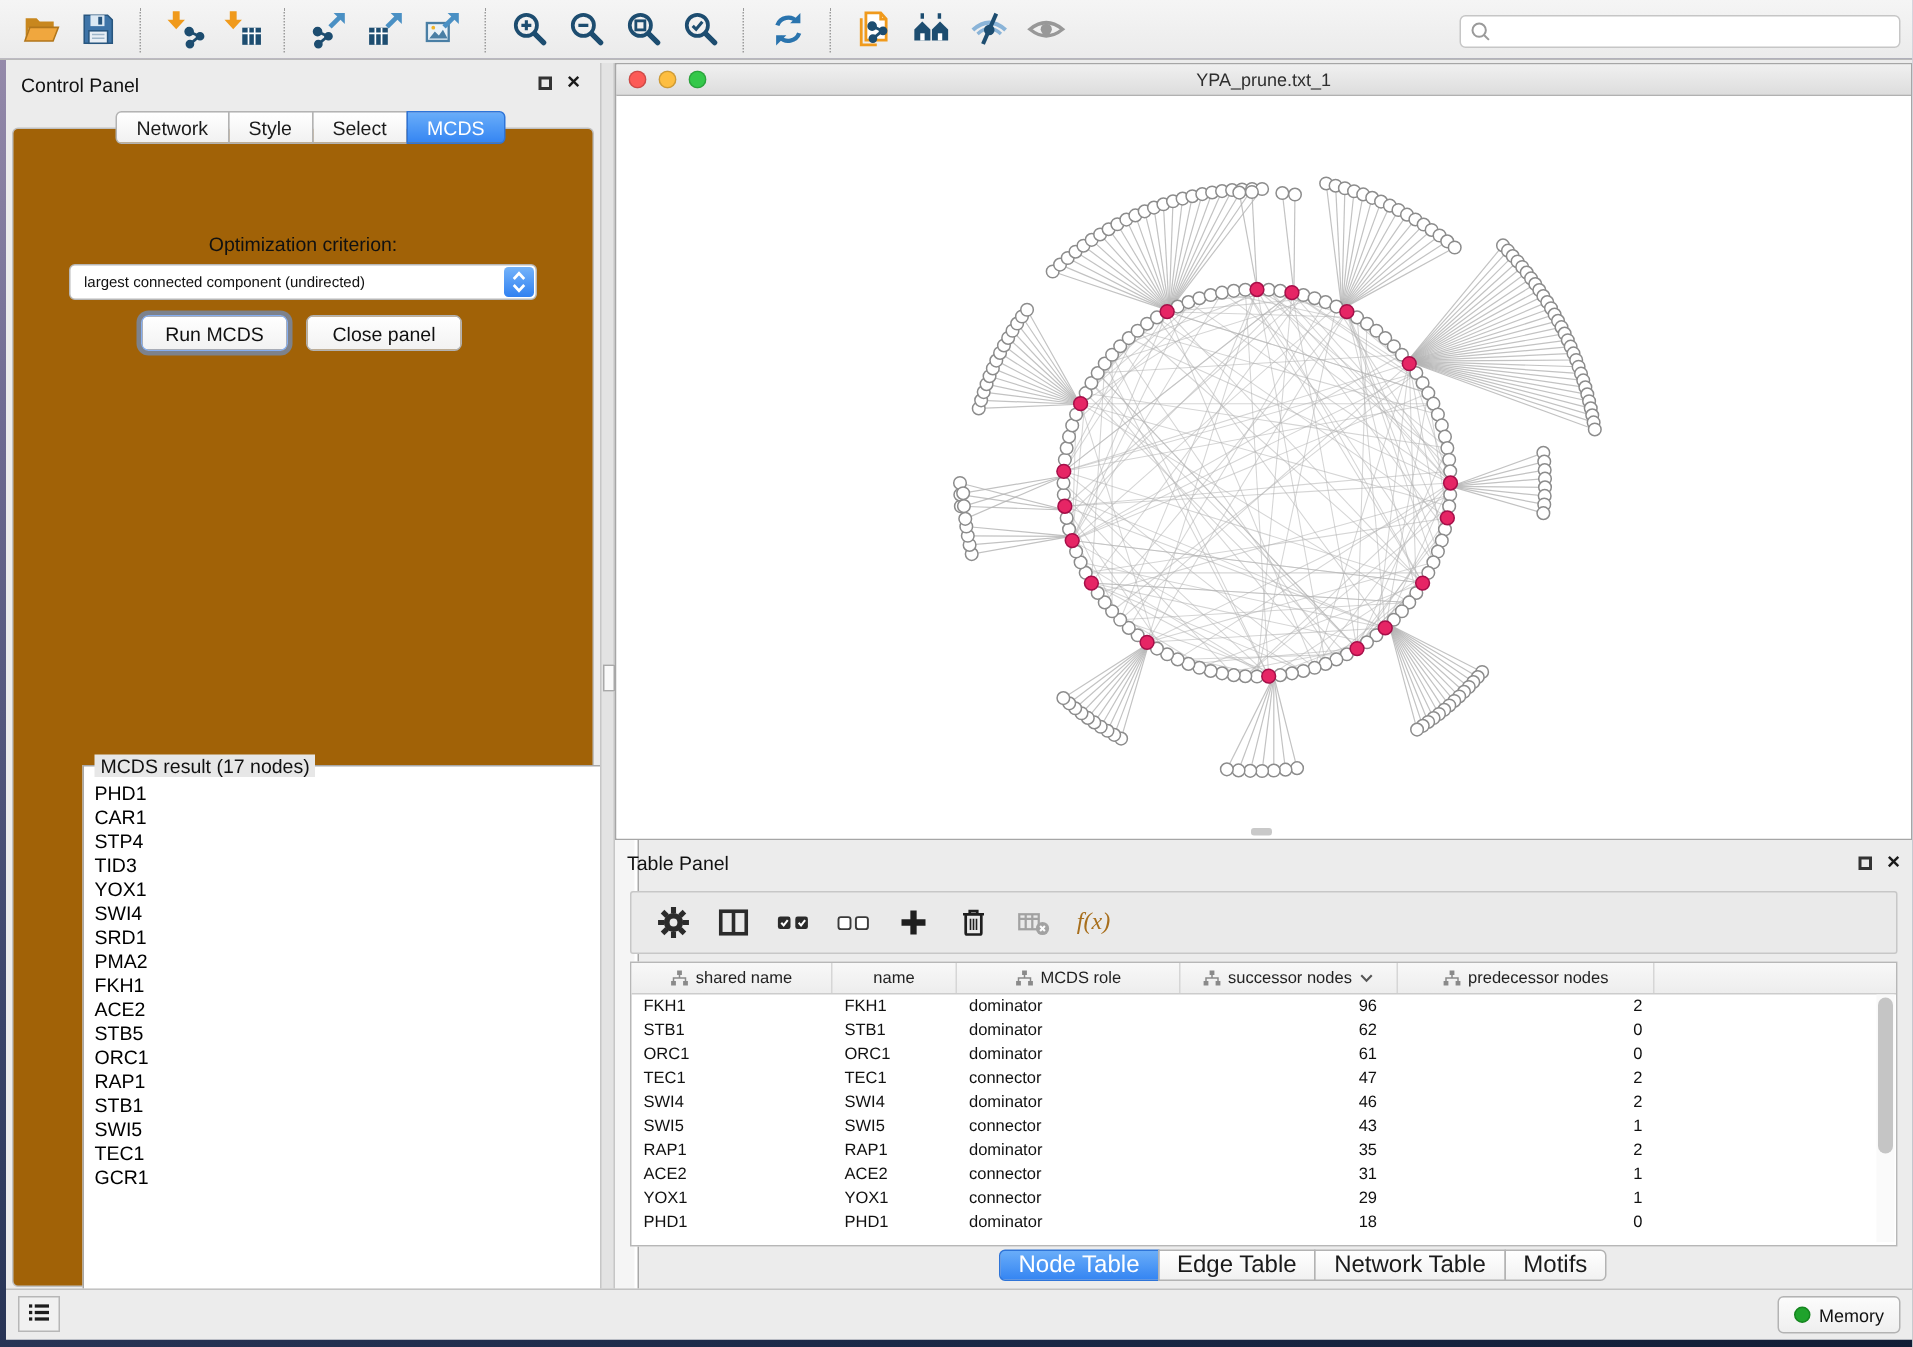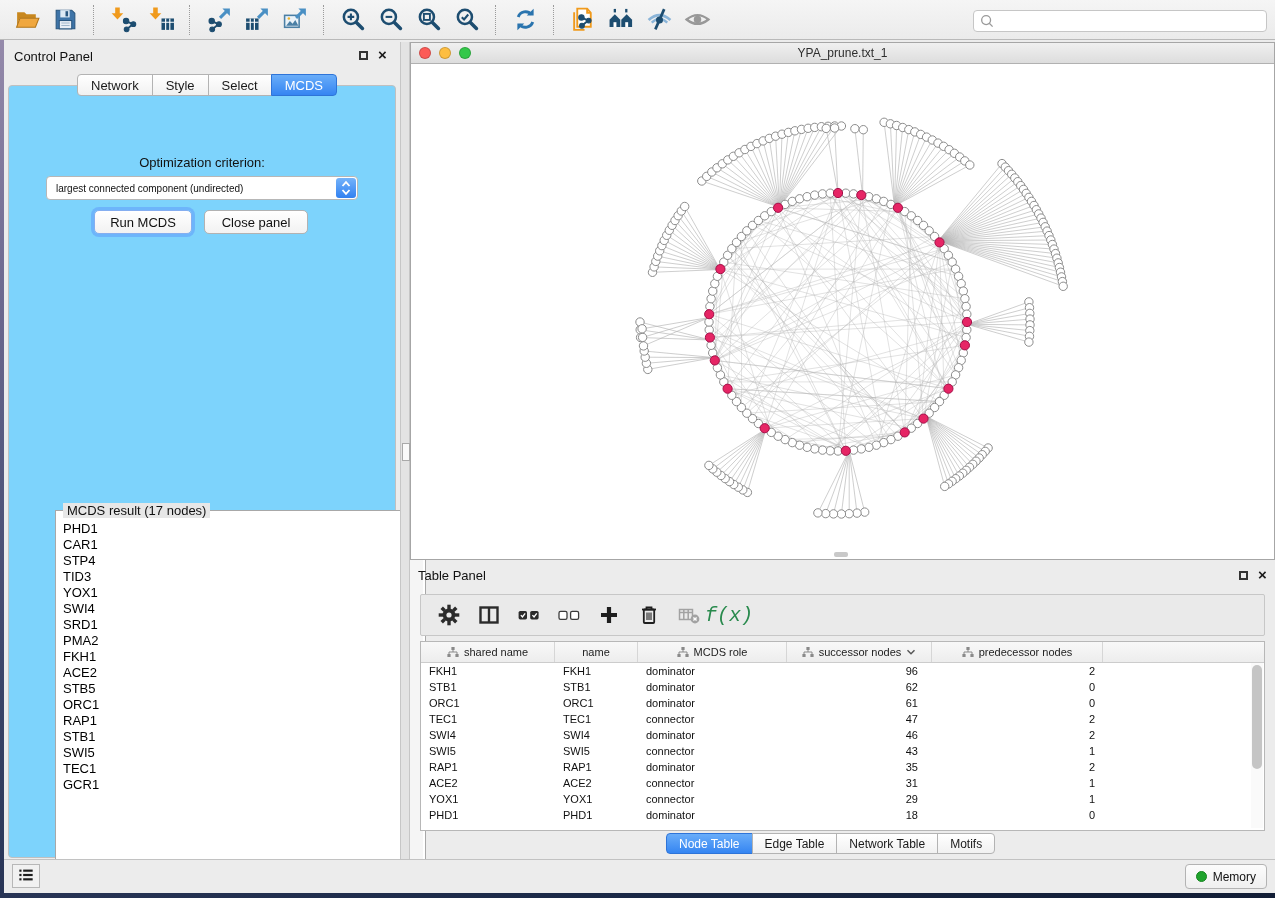--- a/index.html
+++ b/index.html
@@ -28,21 +28,21 @@
   .control-panel .win-btns{left:355px;}
   .win-float{width:9px;height:9px;border:2px solid #333;background:none;padding:0;}
   .win-close{background:none;border:none;padding:0;font-size:15px;font-weight:bold;color:#1a1a1a;line-height:10px;}
   .cp-tabs{position:absolute;left:73px;top:32px;display:flex;z-index:2;}
   .seg{display:flex;align-items:center;justify-content:center;height:22px;box-sizing:border-box;padding:0 13px;
     background:linear-gradient(#ffffff,#f1f1f1);border:1px solid #b3b3b3;margin-left:-1px;
     font-size:13px;color:#1a1a1a;font-family:"Liberation Sans",sans-serif;}
   .seg:first-child{border-radius:4px 0 0 4px;margin-left:0;}
   .seg:last-child{border-radius:0 4px 4px 0;}
   .seg.active{background:linear-gradient(#69adf9,#3585f2);border-color:#2e74d8;color:#fff;}
-  .cp-content{position:absolute;left:4px;top:43px;width:386px;height:771px;background:#7dd3fc;
+  .cp-content{position:absolute;left:4px;top:43px;width:386px;height:771px;background:#a16207;
     border:1px solid #c0c0c0;border-radius:4px;}
   .opt-label{position:absolute;left:0;right:0;top:69px;text-align:center;font-size:13px;color:#111;}
   .criterion-select{position:absolute;left:37px;top:90px;width:312px;height:24px;box-sizing:border-box;
     background:#fff;border:1px solid #b7b7b7;border-radius:4px;display:flex;align-items:center;
     padding-left:9px;font-size:10px;color:#111;}
   .select-stepper{position:absolute;right:1px;top:1px;width:20px;height:20px;border-radius:3px;
     background:linear-gradient(#74b3fa,#3181f1);display:flex;align-items:center;justify-content:center;}
   .mac-btn{position:absolute;height:24px;box-sizing:border-box;background:linear-gradient(#ffffff,#f2f2f2);
     border:1px solid #b2b2b2;border-radius:5px;font-size:13px;color:#111;font-family:"Liberation Sans",sans-serif;}
   .btn-run{left:85px;top:124px;width:98px;border-color:#85aef0;box-shadow:0 0 0 3px rgba(97,157,250,.55);}
@@ -68,39 +68,39 @@
   .h-thumb{position:absolute;bottom:2px;left:423px;width:14px;height:5px;background:#c9c9c9;border-radius:2px;}
   
   .table-window{position:absolute;left:406px;top:523px;width:865px;height:297px;}
   .table-window .win-btns{left:829px;top:7px;}
   .tp-toolbar{position:absolute;left:10px;top:31px;width:845px;height:42px;box-sizing:border-box;
     background:#eaeaea;border:1px solid #c7c7c7;border-radius:2px;display:flex;align-items:center;
     padding-left:12px;gap:8px;}
   .tp-btn{width:32px;height:32px;display:flex;align-items:center;justify-content:center;background:none;border:none;padding:0;}
   .tp-btn svg{width:24px;height:24px;display:block;}
   .tp-btn.disabled{opacity:.9;}
-  .fx-label{font-family:Liberation Mono, monospace;font-style:italic;font-size:20px;color:#15803d;}
+  .fx-label{font-family:Liberation Serif, serif;font-style:italic;font-size:16px;color:#a16207;}
   .tp-table{position:absolute;left:10px;top:78px;width:845px;height:190px;box-sizing:border-box;
     background:#fff;border:1px solid #b7b7b7;overflow:hidden;}
   .tp-thead{display:flex;height:20px;background:linear-gradient(#f8f8f8,#ededed);border-bottom:1px solid #cccccc;}
   .th{display:flex;align-items:center;justify-content:center;gap:5px;box-sizing:border-box;
     border-right:1px solid #d6d6d6;font-size:11px;color:#222;}
   .th.filler{flex:1;border-right:none;}
   .hier svg{width:12px;height:12px;display:block;}
   .sort svg{width:10px;height:8px;display:block;}
   .tr{display:flex;height:16px;align-items:center;}
   .td{box-sizing:border-box;font-size:11px;color:#111;overflow:hidden;white-space:nowrap;}
   .td.left{padding-left:8px;text-align:left;}
   .td.right{text-align:right;}
   .td.pr12{padding-right:14px;}
   .td.pr8{padding-right:8px;}
   .v-scroll{position:absolute;right:1px;top:21px;bottom:2px;width:12px;background:#fafafa;}
   .v-thumb{position:absolute;left:1px;top:2px;width:10px;height:104px;background:#c5c5c5;border-radius:5px;}
   .tp-tabs{position:absolute;left:256px;top:270px;display:flex;}
-  .tp-tabs .seg{height:21px;font-size:12px;padding:0 12px;}
+  .tp-tabs .seg{height:21px;font-size:16px;padding:0 12px;}
   
   .status-bar{position:absolute;left:0;right:0;bottom:0;height:33px;background:#ececec;border-top:1px solid #c2c2c2;}
   .console-btn{position:absolute;left:8px;top:4px;width:28px;height:24px;box-sizing:border-box;
     border:1px solid #b7b7b7;background:#f1f1f1;display:flex;align-items:center;justify-content:center;padding:0;}
   .console-btn svg{width:20px;height:20px;}
   .memory-btn{position:absolute;right:8px;top:4px;height:25px;box-sizing:border-box;border:1px solid #b3b3b3;
     border-radius:4px;background:linear-gradient(#fcfcfc,#efefef);display:flex;align-items:center;gap:6px;
     padding:0 10px;font-size:12px;color:#111;font-family:"Liberation Sans",sans-serif;}
   .mem-dot{width:11px;height:11px;border-radius:50%;background:#1fa32c;border:1px solid #15851f;box-sizing:border-box;}
 </style>

